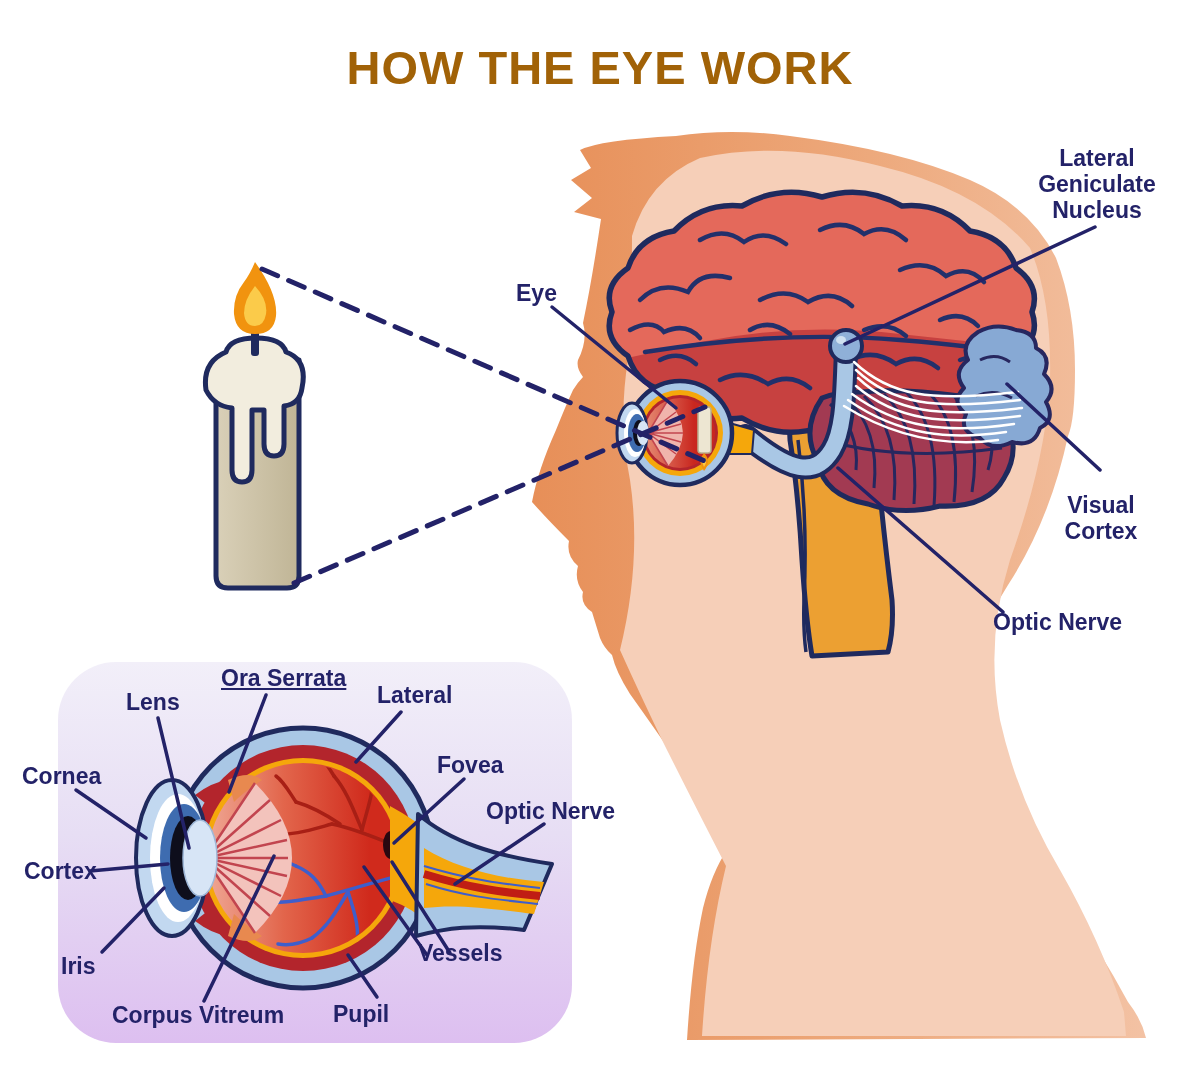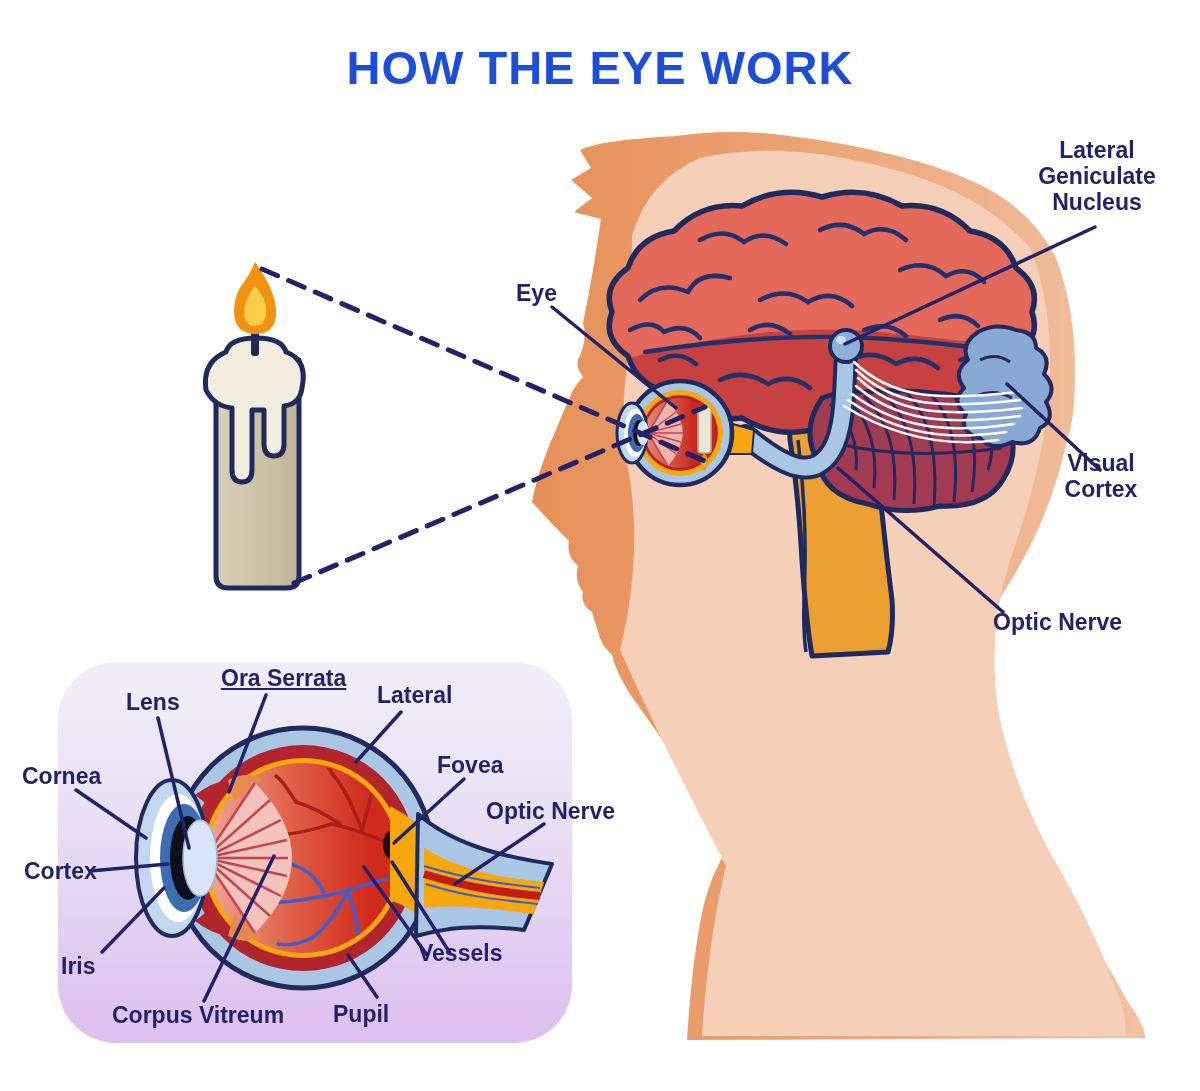--- a/index.html
+++ b/index.html
@@ -1,24 +1,24 @@
 <!DOCTYPE html>
 <html><head>
 <meta charset="utf-8">
 <style>
   html,body{margin:0;padding:0;background:#ffffff;}
   #stage{position:relative;width:1200px;height:1091px;overflow:hidden;background:#ffffff;
          font-family:"Liberation Sans", sans-serif;}
   #title{position:absolute;left:0;top:40px;width:1200px;text-align:center;
-         font-size:47px;font-weight:bold;letter-spacing:1px;color:#1d4ed8;}
+         font-size:47px;font-weight:bold;letter-spacing:1px;color:#a16207;}
   #eyebox{position:absolute;left:58px;top:662px;width:514px;height:381px;border-radius:58px;
           background:linear-gradient(180deg,#f2eff9 0%,#e7def4 45%,#ddbff0 100%);}
   svg#art{position:absolute;left:0;top:0;}
   .lbl{position:absolute;font-size:23px;font-weight:bold;color:#232268;line-height:26px;white-space:nowrap;}
-  .lbl.wrap{white-space:normal;text-align:center;}
+  .lbl.wrap{white-space:normal;text-align:center;margin-top:8px;}
 </style>
 </head>
 <body>
 
 <div id="stage">
 
   <div id="eyebox"></div>
 
   <svg id="art" width="1200" height="1091" viewBox="0 0 1200 1091">
     <defs>
@@ -231,21 +231,21 @@
       <line x1="377" y1="997" x2="348" y2="955"></line>
       <line x1="427" y1="955" x2="364" y2="867"></line>
       <line x1="450" y1="953" x2="392" y2="862"></line>
     </g>
   </svg>
 
   <div id="title">HOW THE EYE WORK</div>
 
   <div class="lbl" style="left:516px;top:280px;">Eye</div>
   <div class="lbl wrap" style="left:1027px;top:137px;width:140px;">Lateral Geniculate Nucleus</div>
-  <div class="lbl wrap" style="left:1055px;top:450px;width:92px;">Visual Cortex</div>
+  <div class="lbl wrap" style="left:1055px;top:484px;width:92px;">Visual Cortex</div>
   <div class="lbl" style="left:993px;top:609px;">Optic Nerve</div>
 
   <div class="lbl" style="left:126px;top:689px;">Lens</div>
   <div class="lbl" style="left:221px;top:665px;text-decoration:underline;">Ora Serrata</div>
   <div class="lbl" style="left:377px;top:682px;">Lateral</div>
   <div class="lbl" style="left:22px;top:763px;">Cornea</div>
   <div class="lbl" style="left:437px;top:752px;">Fovea</div>
   <div class="lbl" style="left:486px;top:798px;">Optic Nerve</div>
   <div class="lbl" style="left:24px;top:858px;">Cortex</div>
   <div class="lbl" style="left:61px;top:953px;">Iris</div>

